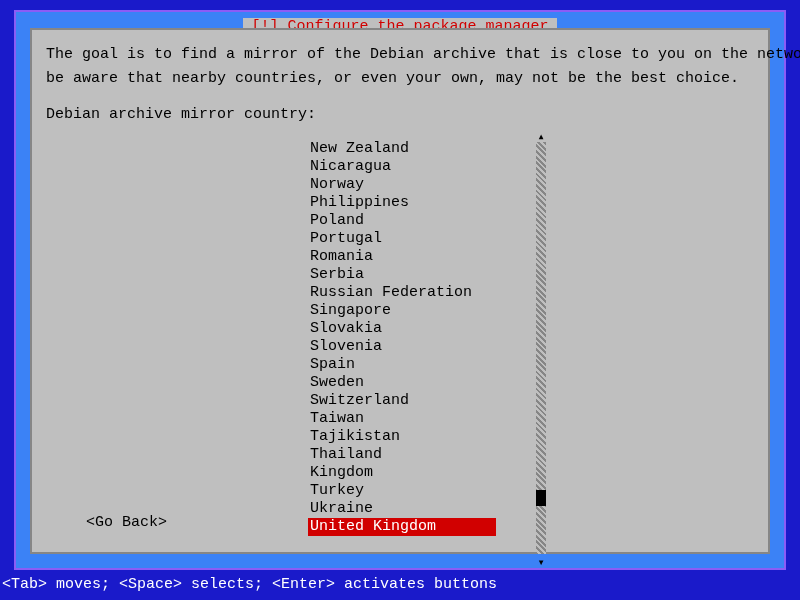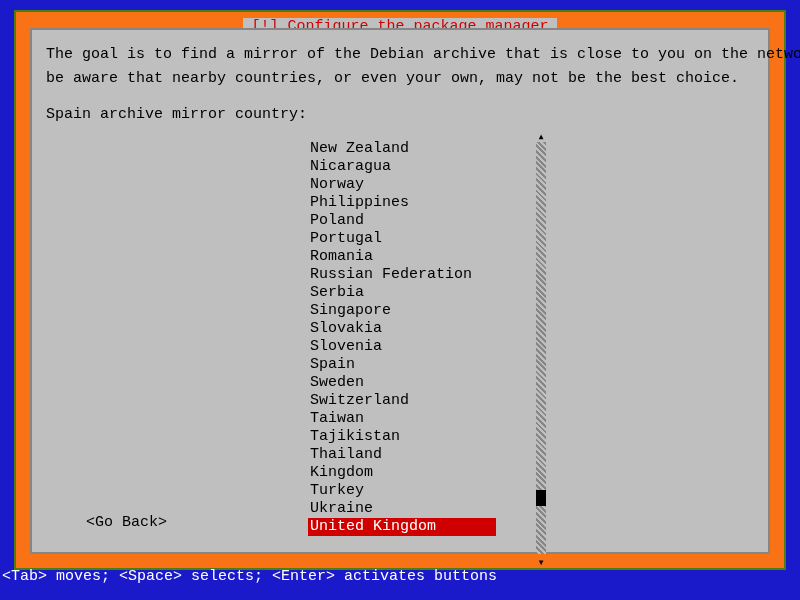--- a/index.html
+++ b/index.html
@@ -7,22 +7,22 @@
   body {
     background: #1a1aca;
     font-family: "Courier New", monospace;
     font-size: 15px;
     line-height: 18px;
     color: #000;
   }
   .outer {
     position: absolute;
     left: 14px; top: 10px; right: 14px; bottom: 30px;
-    background: #f97316;
-    border: 2px solid #4d7c0f;
+    background: #3b82f6;
+    border: 2px solid #8b5cf6;
   }
   .inner {
     position: absolute;
     left: 14px; top: 16px; right: 14px; bottom: 14px;
     border: 2px solid #868686;
     background: #bfbfbf;
     padding: 10px 14px 8px 14px;
   }
   .title-wrap {
     position: absolute;
@@ -89,49 +89,49 @@
     top: 348px;
   }
   .goback {
     position: absolute;
     left: 54px;
     bottom: 20px;
   }
   .hints {
     position: absolute;
     left: 2px;
-    bottom: 14px;
+    bottom: 6px;
     color: #fff;
     font-size: 15px;
     font-family: Liberation Mono, monospace;
   }
 </style>
 </head>
 <body>
 
 <div class="outer">
   <div class="title-wrap">
     <span class="title">[!] Configure the package manager</span>
   </div>
 
   <div class="inner">
     <div class="goal">The goal is to find a mirror of the Debian archive that is close to you on the network --</div>
     <div class="goal">be aware that nearby countries, or even your own, may not be the best choice.</div>
-    <div class="prompt">Spain archive mirror country:</div>
+    <div class="prompt">Debian archive mirror country:</div>
 
     <div class="list-area" id="list">
         <div class="list-item">New Zealand</div>
         <div class="list-item">Nicaragua</div>
         <div class="list-item">Norway</div>
         <div class="list-item">Philippines</div>
         <div class="list-item">Poland</div>
         <div class="list-item">Portugal</div>
         <div class="list-item">Romania</div>
+        <div class="list-item">Serbia</div>
         <div class="list-item">Russian Federation</div>
-        <div class="list-item">Serbia</div>
         <div class="list-item">Singapore</div>
         <div class="list-item">Slovakia</div>
         <div class="list-item">Slovenia</div>
         <div class="list-item">Spain</div>
         <div class="list-item">Sweden</div>
         <div class="list-item">Switzerland</div>
         <div class="list-item">Taiwan</div>
         <div class="list-item">Tajikistan</div>
         <div class="list-item">Thailand</div>
         <div class="list-item">Kingdom</div>

